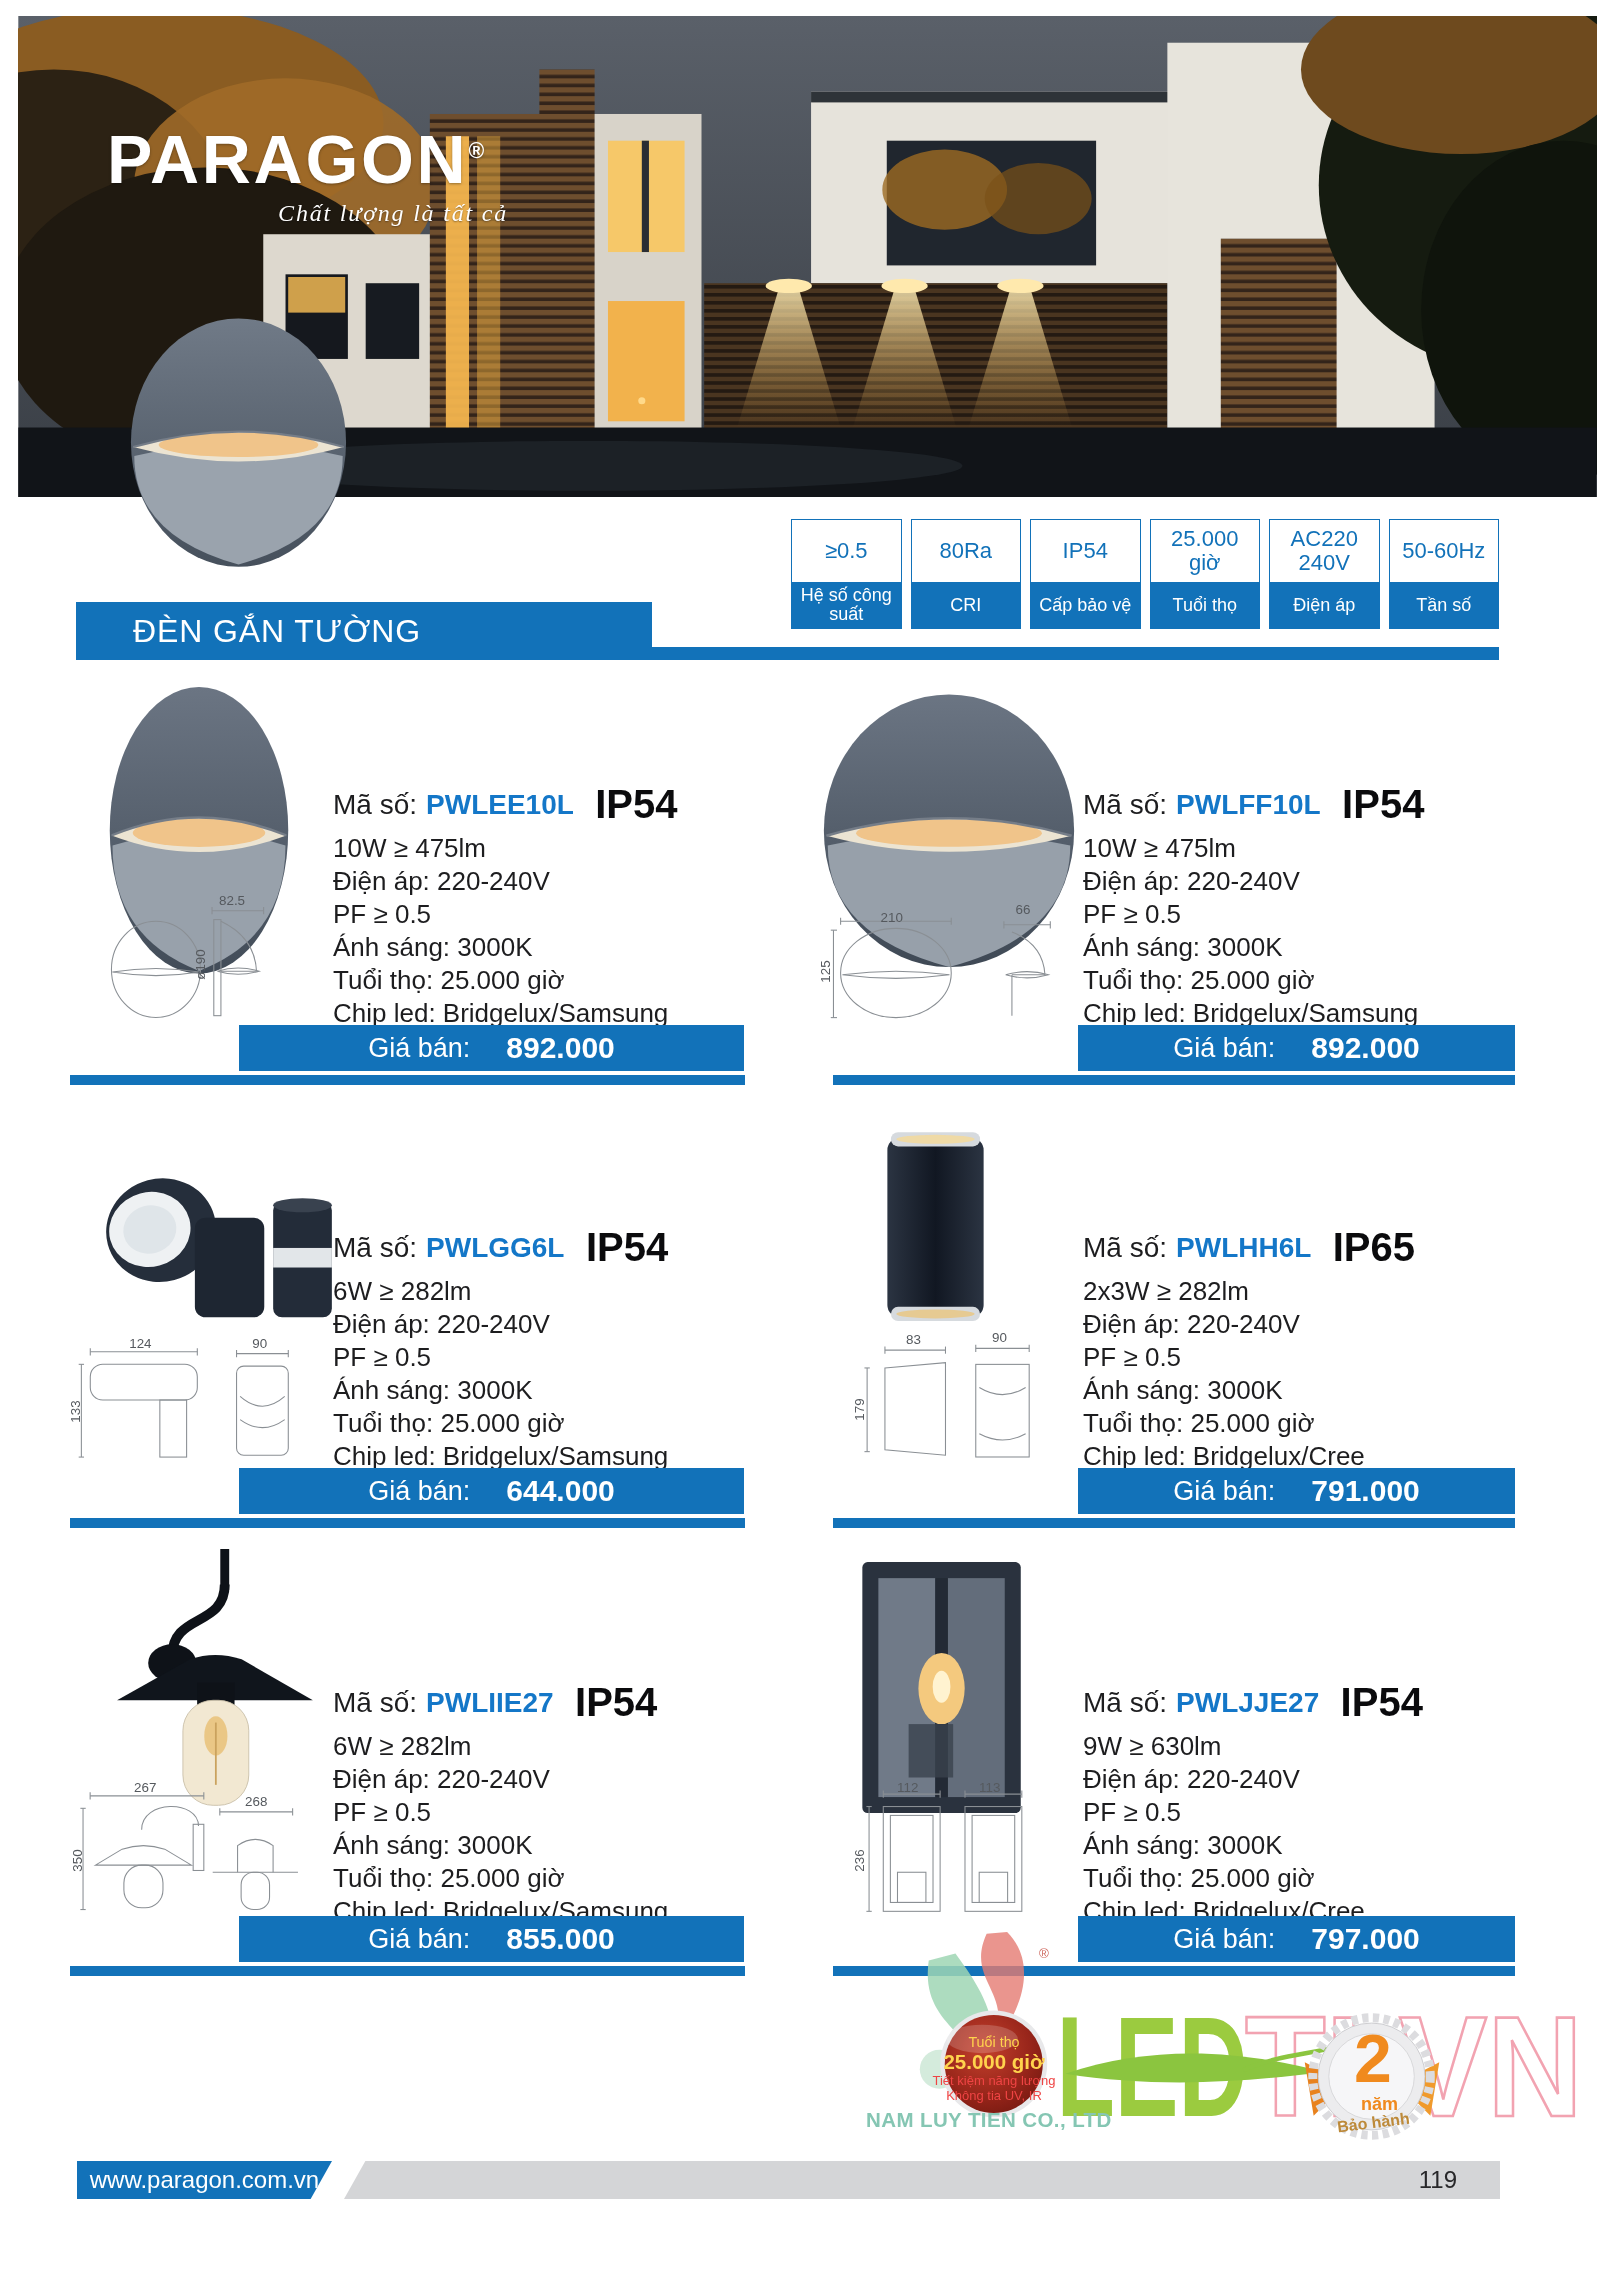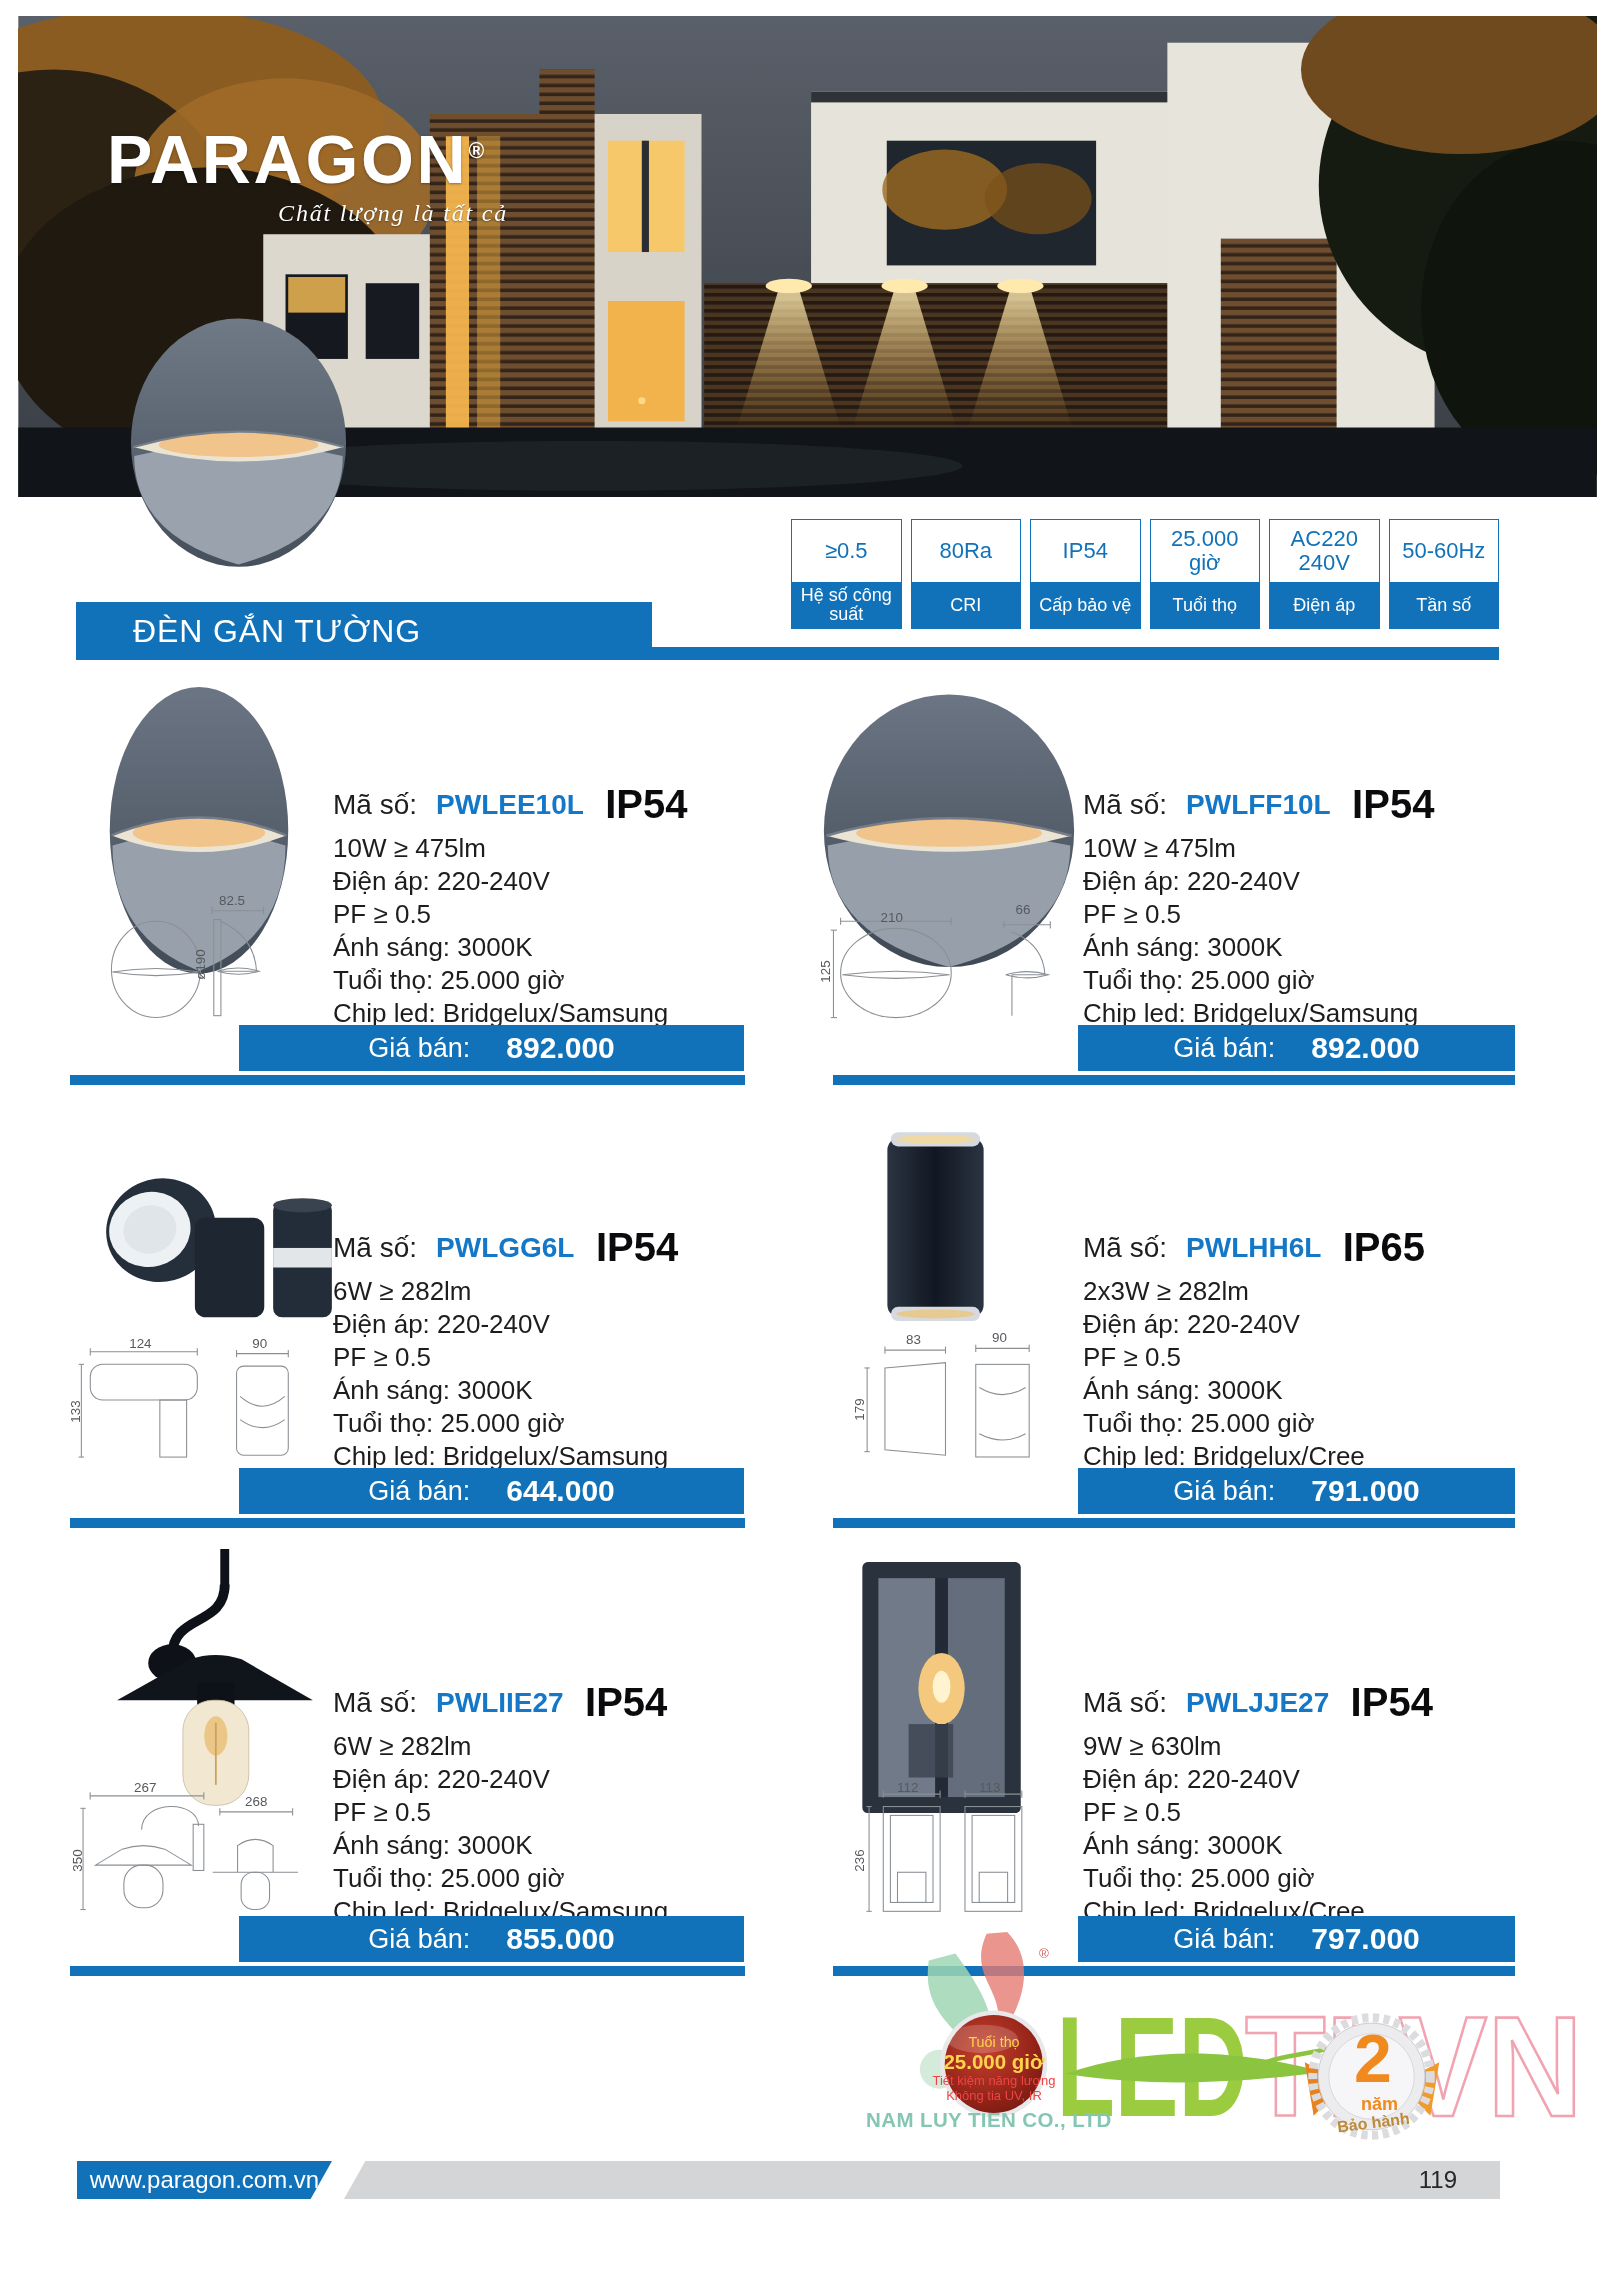--- a/index.html
+++ b/index.html
@@ -30,21 +30,21 @@
   .banner-ext{left:651px;top:647px;width:848px;height:13.4px;background:#1272b9;}
 
   
   .cell{position:absolute;height:417px;}
   .cell.l{left:70px;width:675px;}
   .cell.r{left:833px;width:682px;}
   .pinfo{position:absolute;top:111px;}
   .cell.l .pinfo{left:263px;}
   .cell.r .pinfo{left:250px;}
   .pcode-line{display:flex;align-items:center;font-size:28px;white-space:nowrap;}
-  .pcode{color:#1477c8;font-weight:bold;margin-left:19px;}
+  .pcode{color:#1477c8;font-weight:bold;margin-left:9px;}
   .pip{color:#0b0b0d;font-weight:bold;font-size:40px;margin-left:21.4px;}
   .pspecs{font-size:26px;line-height:33px;margin-top:4.5px;color:#1d1d1f;white-space:nowrap;}
   .price-bar{position:absolute;top:354px;height:46px;background:#1272b9;color:#fff;display:flex;
              align-items:center;justify-content:center;gap:36px;}
   .cell.l .price-bar{left:169px;width:505px;}
   .cell.r .price-bar{left:245px;width:437px;}
   .price-label{font-size:27px;}
   .price-value{font-size:30px;font-weight:bold;}
   .underline-bar{position:absolute;top:404px;left:0;width:100%;height:9.8px;background:#1272b9;}
   .photo{position:absolute;}

